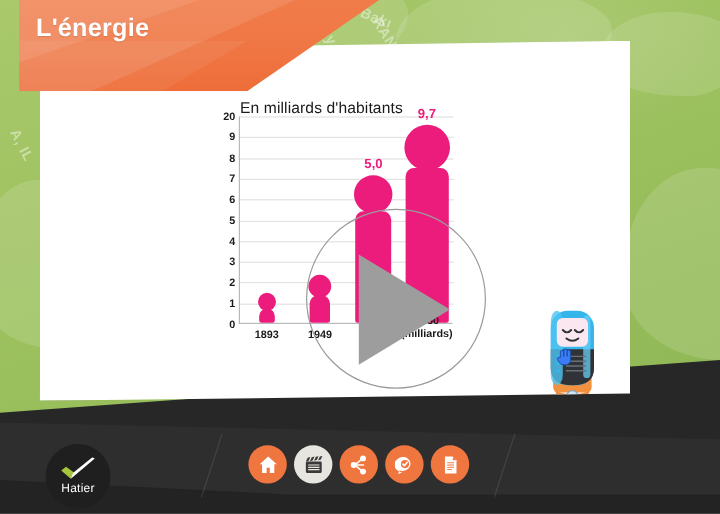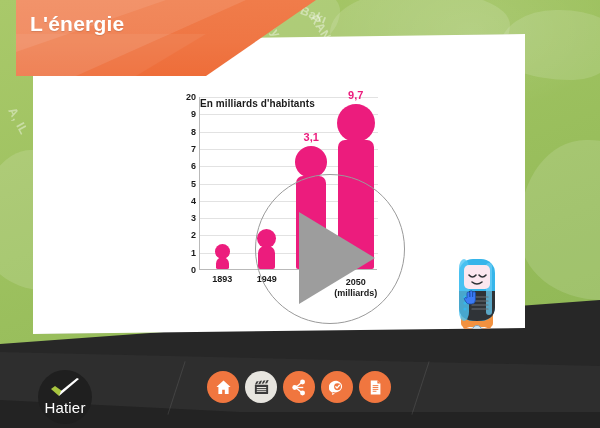--- a/index.html
+++ b/index.html
@@ -102,22 +102,22 @@
     font-weight: bold;
     letter-spacing: .2px;
     text-shadow: 0 1px 1px rgba(0,0,0,.12);
   }
 
   
   .chart-wrap {
     position: absolute; left: 133px; top: 48px; width: 215px; height: 218px;
   }
   .chart-caption {
-    position: absolute; left: 34px; top: 16px;
-    font-size: 10px; font-weight: bold; color: #1a1a1a;
+    position: absolute; left: 34px; top: 0;
+    font-size: 13px; font-weight: normal; color: #1a1a1a;
     letter-spacing: .1px;
   }
   .plot {
     position: absolute; left: 33px; top: 15px; width: 178px; height: 173px;
     border-left: 1.3px solid #b9b9b9;
     border-bottom: 1.3px solid #b9b9b9;
   }
   .gridline {
     position: absolute; left: 0; width: 178px; height: 1px;
     background: #e2e2e2;
@@ -273,21 +273,21 @@
 
   
   .logo {
     position: absolute; left: 38px; top: 370px;
     width: 54px; height: 54px;
     border-radius: 50%;
     background: #1f1f1f;
     display: flex; flex-direction: column; align-items: center; justify-content: center;
   }
   .logo-text {
-    color: #fff; font-size: 15px; margin-top: 1px; letter-spacing: .2px;
+    color: #fff; font-size: 10px; margin-top: 1px; letter-spacing: .2px;
   }
 </style>
 </head>
 <body>
 
 <div id="stage">
 
   <div class="bg-green">
     <div class="mapblob" style="left:60px;  top:-30px; width:150px; height:90px;"></div>
     <div class="mapblob" style="left:210px; top:-20px; width:130px; height:70px;"></div>
@@ -346,30 +346,30 @@
             <div class="p-head" style="width: 19px; height: 19px; margin-bottom: -2px;"></div>
             <div class="p-body" style="width: 17px; height: 23.25px;"></div>
           </div>
           <div class="xtick" style="left: 66.75px; top: 177px;">
             <div>1949</div>
           </div>
           <div class="bar-group" style="left: 89px; width: 44.5px; height: 126.29px;">
             <div class="p-head" style="width: 32px; height: 32px; margin-bottom: -2px;"></div>
             <div class="p-body" style="width: 30px; height: 93.29px;"></div>
           </div>
-          <div class="bar-value" style="left: 111.25px; top: 33.71px;">3,1</div>
+          <div class="bar-value" style="left: 111.25px; top: 33.71px;">5,0</div>
           <div class="xtick" style="left: 111.25px; top: 177px;">
             <div>2015</div>
           </div>
           <div class="bar-group" style="left: 133.5px; width: 44.5px; height: 167.81px;">
             <div class="p-head" style="width: 38px; height: 38px; margin-bottom: -2px;"></div>
             <div class="p-body" style="width: 36px; height: 128.81px;"></div>
           </div>
           <div class="bar-value" style="left: 155.75px; top: -7.81px;">9,7</div>
-          <div class="xtick" style="left: 155.75px; top: 180px;">
+          <div class="xtick" style="left: 155.75px; top: 165px;">
             <div>2050</div>
             <div class="sub">(milliards)</div>
           </div>
         </div>
     </div>
 
     <div class="play-circle"></div>
     <div class="play-tri"></div>
 
 

